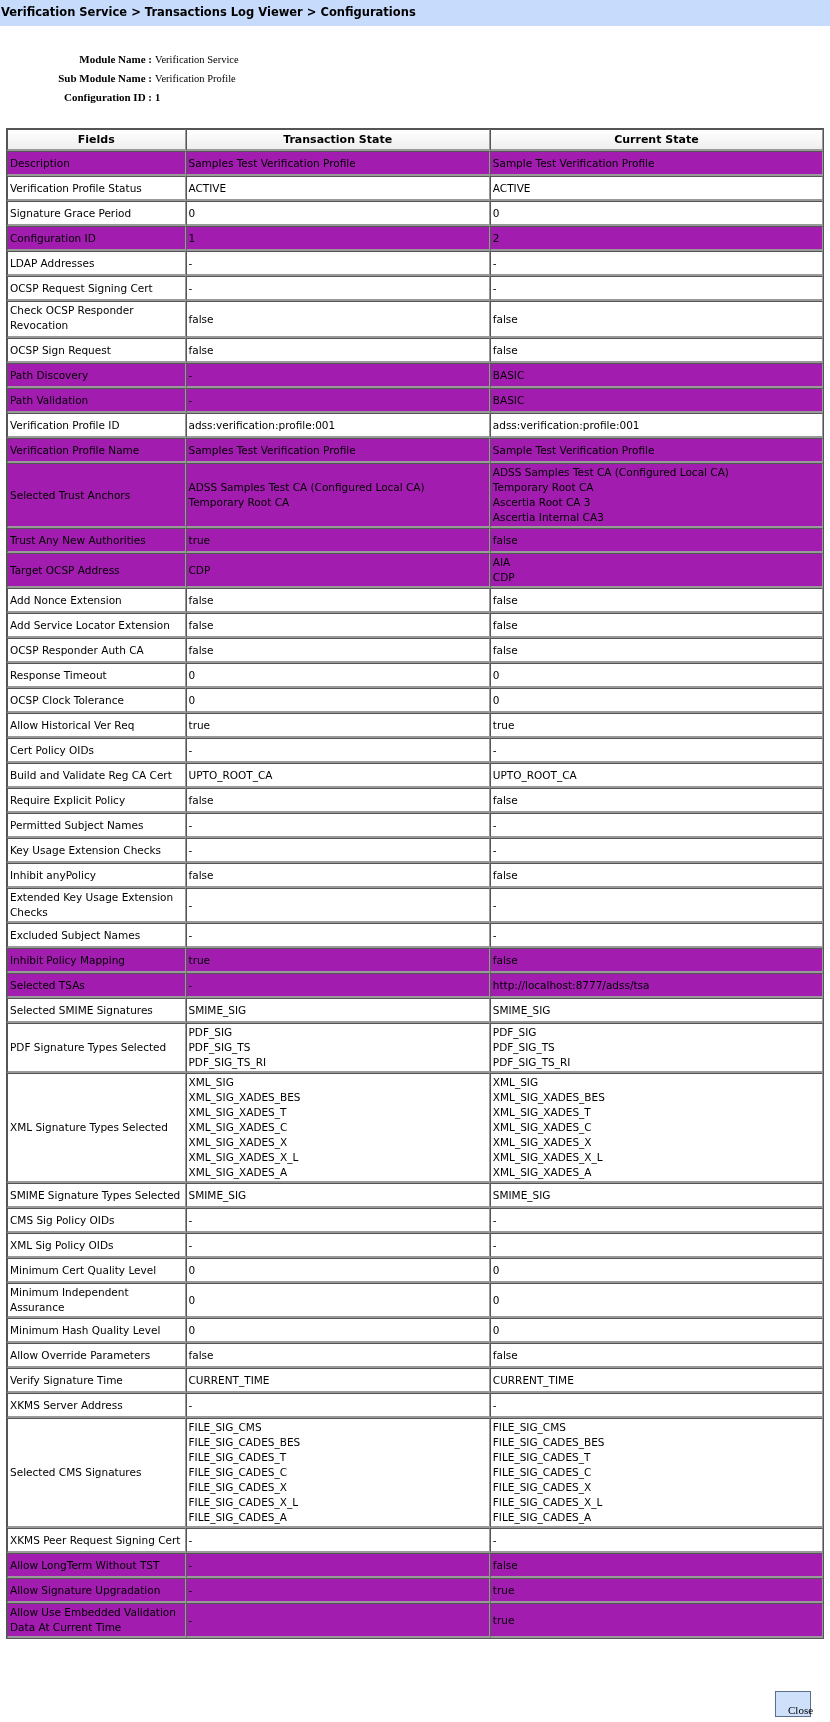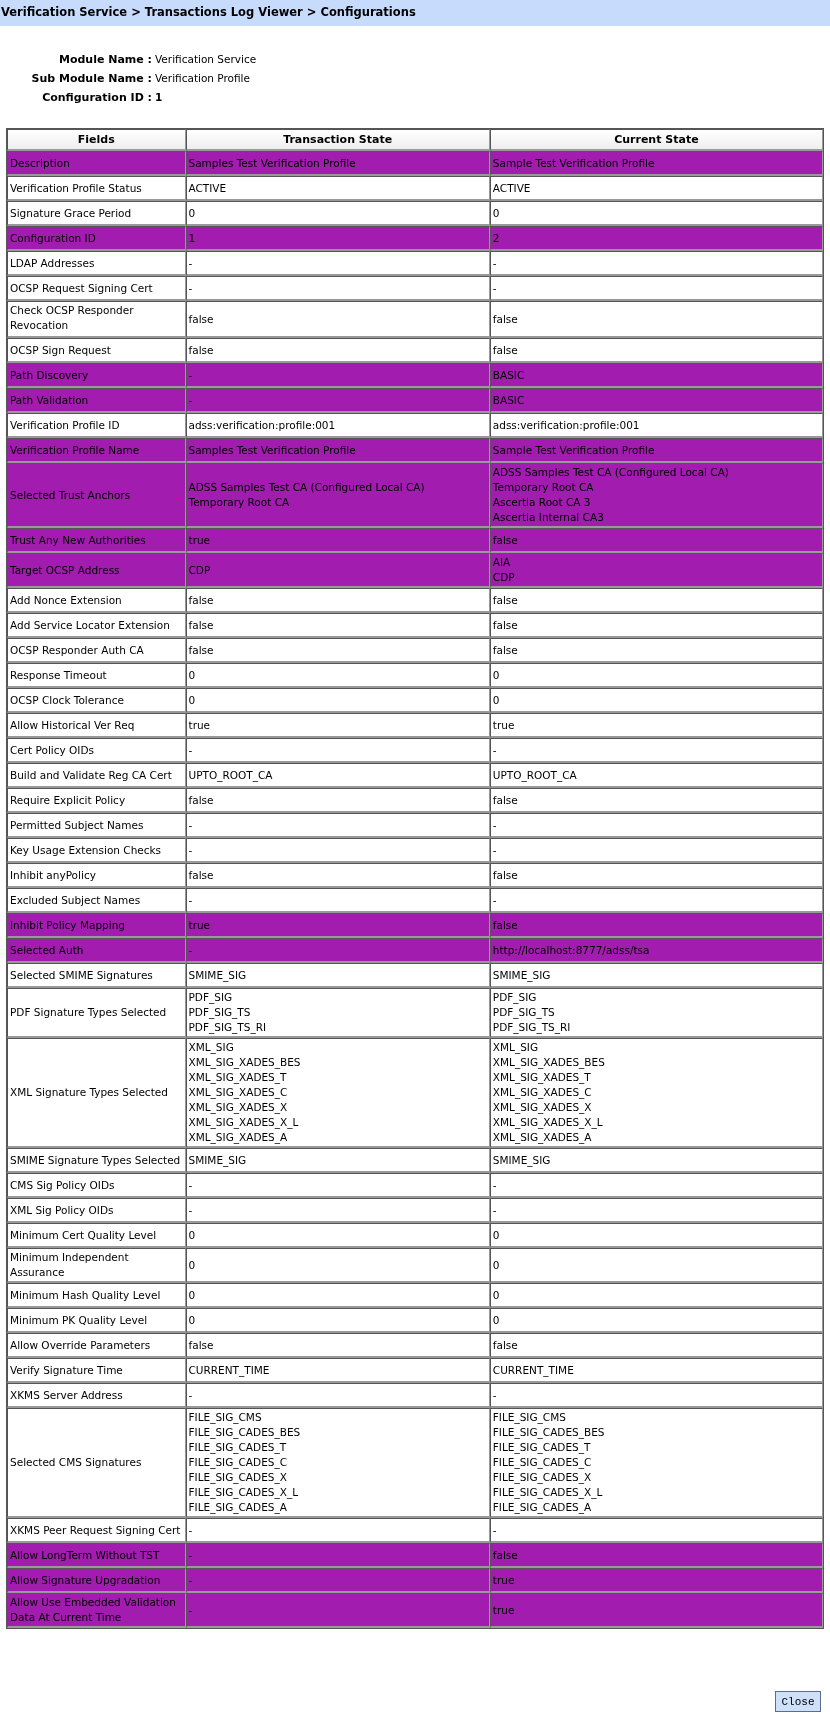--- a/index.html
+++ b/index.html
@@ -2,38 +2,38 @@
 <html><head>
 <meta charset="utf-8">
 <style>
   html, body { margin: 0; padding: 0; background: #ffffff; }
   body { width: 830px; height: 1722px; position: relative; overflow: hidden;
          font-family: "DejaVu Sans", sans-serif; font-size: 11px; color: #000; }
   .topbar { position: absolute; left: 0; top: 0; width: 830px; height: 26px;
             background: #c7dbfc; font-weight: bold; font-size: 11.5px;
             line-height: 25px; padding-left: 1px; box-sizing: border-box; white-space: nowrap; }
   .meta { position: absolute; left: 0; top: 50px; }
-  .meta-row { height: 19px; line-height: 19px; white-space: nowrap; }
+  .meta-row { height: 19px; line-height: 19px; white-space: nowrap; font-family: Liberation Serif, serif; }
   .meta-label { display: inline-block; width: 152px; text-align: right; font-weight: bold; }
   .meta-value { display: inline-block; padding-left: 3px; font-size: 10.5px; }
   table.cfg { position: absolute; left: 6px; top: 128px; width: 818px;
               border-collapse: separate; border-spacing: 0;
               border: 1px solid #555; border-left-color: #555; }
   table.cfg th, table.cfg td { border-right: 1px solid #999; border-bottom: 2px solid #999;
               border-top: 1px solid #555; border-left: 1px solid #555;
               padding: 1px 2px; text-align: left; vertical-align: middle; font-size: 10.5px; }
   table.cfg th { background: linear-gradient(#ffffff, #eeeeee); font-weight: bold;
                  text-align: center; height: 17px; font-size: 11px; }
   table.cfg td { height: 20px; line-height: 15px; }
   col.c1 { width: 179px; } col.c2 { width: 305px; } col.c3 { width: 334px; }
   tr.diff td { background: #a21caf; }
   .line { display: block; }
-  .close-btn { position: absolute; left: 775px; top: 1691px; width: 46px; height: 21px;
+  .close-btn { position: absolute; left: 775px; top: 1691px; width: 36px; height: 21px;
                background: #cfe0fb; border: 1px solid #5a6d8a; box-sizing: border-box;
-               font-family: Liberation Mono, monospace; font-size: 11px; padding: 4px; cursor: pointer; }
+               font-family: Liberation Serif, serif; font-size: 11px; padding: 12px; cursor: pointer; }
 </style>
 </head>
 <body>
 
 <div class="topbar">
   <span>Verification Service</span>
   <span>&gt;</span>
   <span>Transactions Log Viewer</span>
   <span>&gt;</span>
   <span>Configurations</span>
@@ -307,39 +307,48 @@
       <tr>
         <td>Inhibit anyPolicy</td>
         <td>
           <span class="line">false</span>
         </td>
         <td>
           <span class="line">false</span>
         </td>
       </tr>
       <tr>
+        <td>Extended Key Usage Extension Checks</td>
+        <td>
+          <span class="line">-</span>
+        </td>
+        <td>
+          <span class="line">-</span>
+        </td>
+      </tr>
+      <tr>
         <td>Excluded Subject Names</td>
         <td>
           <span class="line">-</span>
         </td>
         <td>
           <span class="line">-</span>
         </td>
       </tr>
       <tr class="diff">
         <td>Inhibit Policy Mapping</td>
         <td>
           <span class="line">true</span>
         </td>
         <td>
           <span class="line">false</span>
         </td>
       </tr>
       <tr class="diff">
-        <td>Selected Auth</td>
+        <td>Selected TSAs</td>
         <td>
           <span class="line">-</span>
         </td>
         <td>
           <span class="line">http://localhost:8777/adss/tsa</span>
         </td>
       </tr>
       <tr>
         <td>Selected SMIME Signatures</td>
         <td>
@@ -431,29 +440,20 @@
       <tr>
         <td>Minimum Hash Quality Level</td>
         <td>
           <span class="line">0</span>
         </td>
         <td>
           <span class="line">0</span>
         </td>
       </tr>
       <tr>
-        <td>Minimum PK Quality Level</td>
-        <td>
-          <span class="line">0</span>
-        </td>
-        <td>
-          <span class="line">0</span>
-        </td>
-      </tr>
-      <tr>
         <td>Allow Override Parameters</td>
         <td>
           <span class="line">false</span>
         </td>
         <td>
           <span class="line">false</span>
         </td>
       </tr>
       <tr>
         <td>Verify Signature Time</td>

